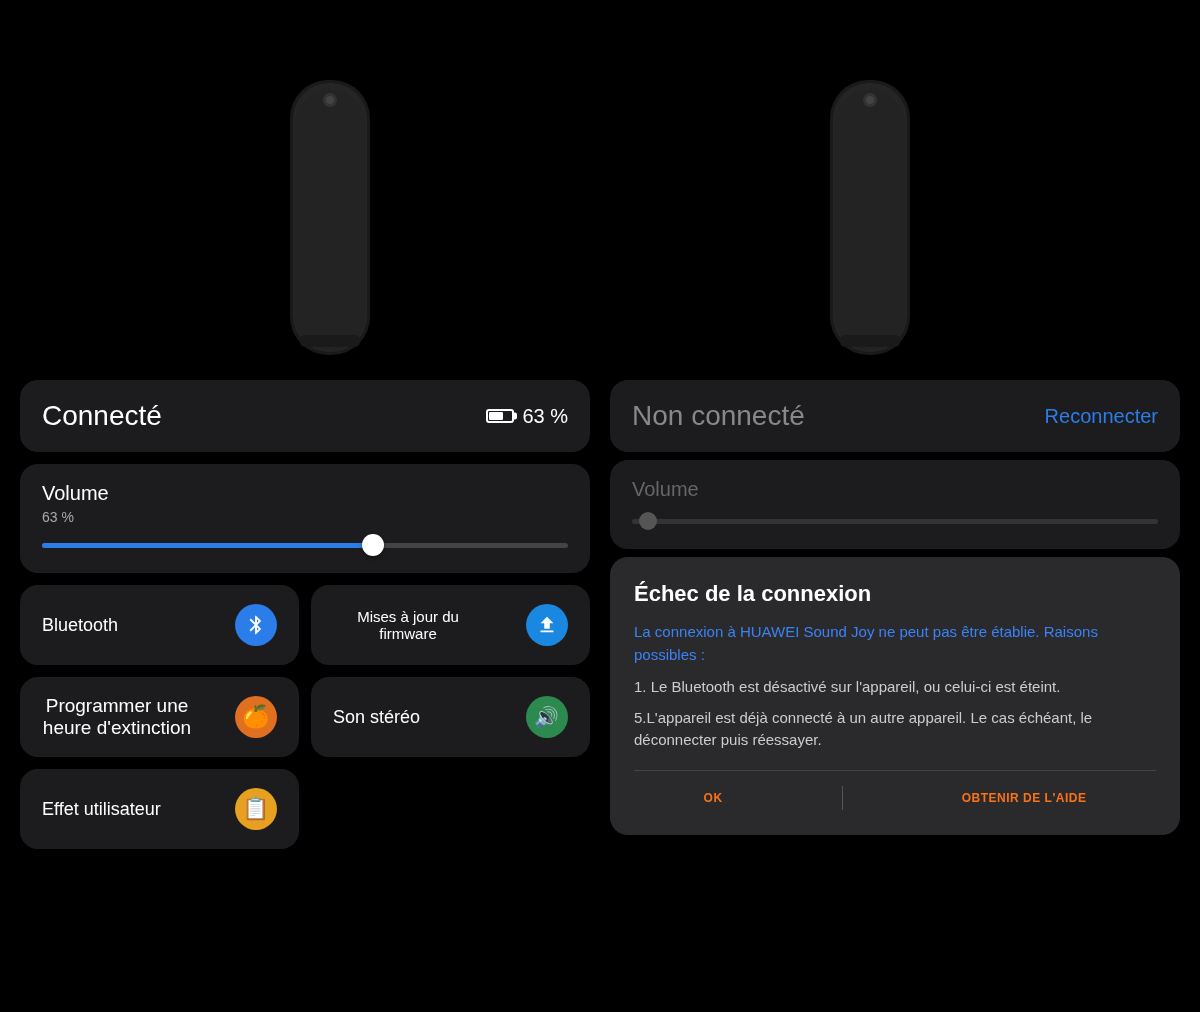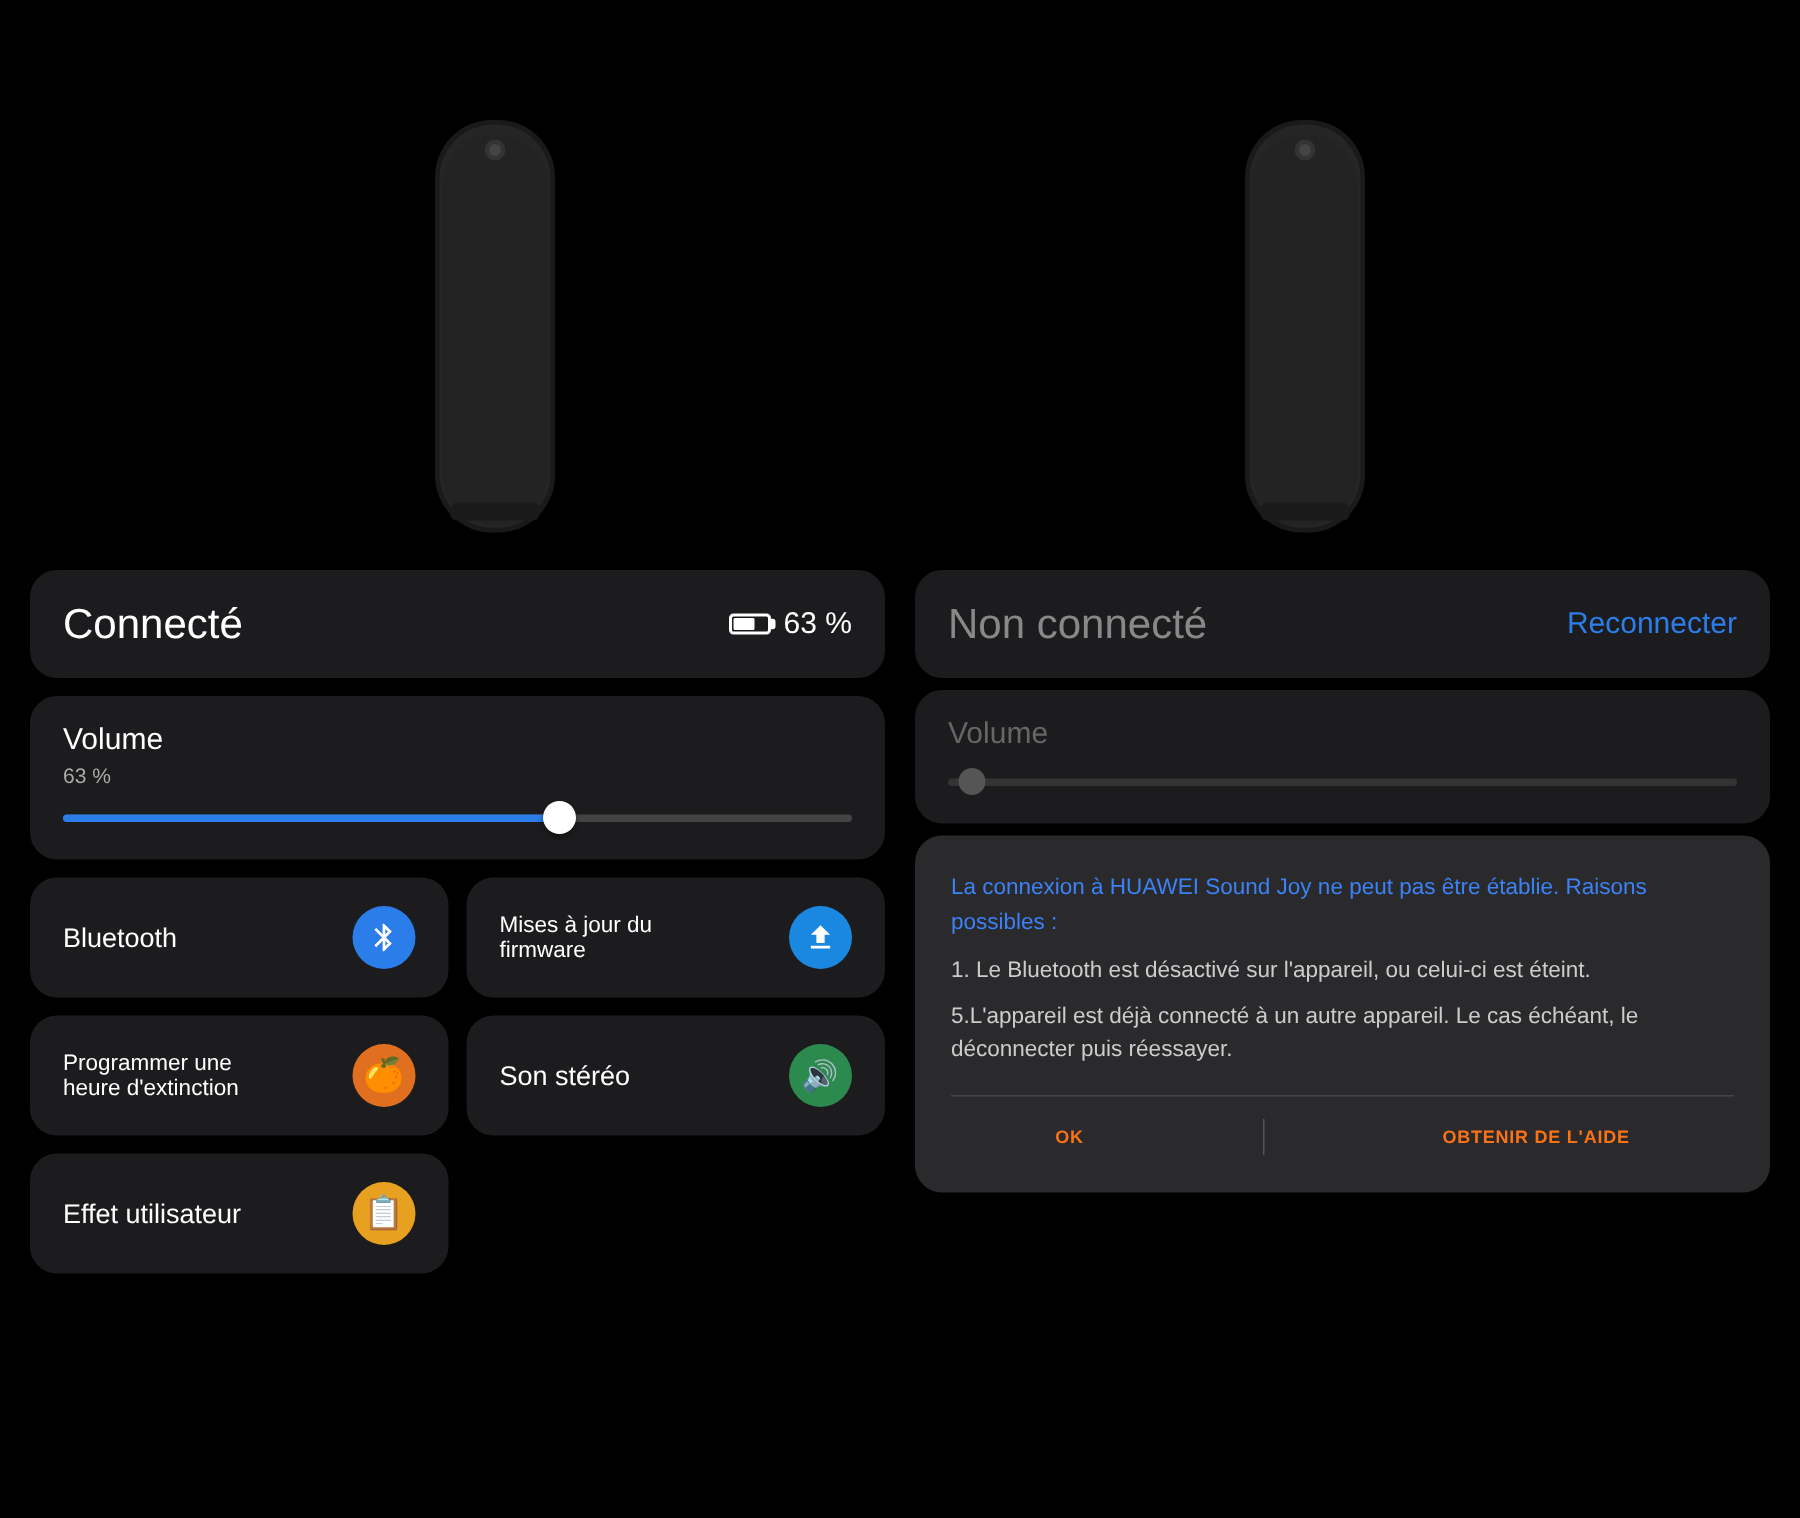--- a/index.html
+++ b/index.html
@@ -224,20 +224,21 @@
       align-items: center;
       justify-content: space-between;
       cursor: pointer;
       min-height: 80px;
     }
 
     .btn-label {
       font-size: 18px;
       font-weight: 500;
       color: #fff;
+      text-align: center;
     }
 
     .btn-icon {
       width: 42px;
       height: 42px;
       border-radius: 50%;
       display: flex;
       align-items: center;
       justify-content: center;
       font-size: 22px;
@@ -391,21 +392,21 @@
           <span class="btn-label" style="font-size:15px; max-width: 150px;">Mises à jour du firmware</span>
           <div class="btn-icon icon-upload">
             <svg width="22" height="22" viewBox="0 0 24 24" fill="white">
               <path d="M9 16h6v-6h4l-7-7-7 7h4zm-4 2h14v2H5z"></path>
             </svg>
           </div>
         </div>
 
 
         <div class="btn-card">
-          <span class="btn-label" style="font-size:15px; max-width:150px;">Programmer une heure d'extinction</span>
+          <span class="btn-label" style="font-size:19px; max-width:150px;">Programmer une heure d'extinction</span>
           <div class="btn-icon icon-orange">
             <span style="font-size:22px;">🍊</span>
           </div>
         </div>
 
         <div class="btn-card">
           <span class="btn-label">Son stéréo</span>
           <div class="btn-icon icon-stereo">
             <span style="font-size:20px;">🔊</span>
           </div>
@@ -431,20 +432,21 @@
       <div class="card volume-card volume-card-disabled">
         <div class="volume-label">Volume</div>
         <div class="slider-container" style="margin-top:10px;">
           <div class="slider-track-disabled" style="width:100%;position:relative;">
             <div class="slider-thumb-disabled" style="position:absolute; left:3%; top:50%; transform:translate(-50%,-50%);"></div>
           </div>
         </div>
       </div>
 
       <div class="error-dialog">
+        <div class="error-title">Échec de la connexion</div>
         <div class="error-body">La connexion à HUAWEI Sound Joy ne peut pas être établie. Raisons possibles :</div>
         <div class="error-item">1. Le Bluetooth est désactivé sur l'appareil, ou celui-ci est éteint.</div>
         <div class="error-item">5.L'appareil est déjà connecté à un autre appareil. Le cas échéant, le déconnecter puis réessayer.</div>
         <div class="error-actions">
           <button class="error-btn">OK</button>
           <div class="error-divider"></div>
           <button class="error-btn">OBTENIR DE L'AIDE</button>
         </div>
       </div>
 

